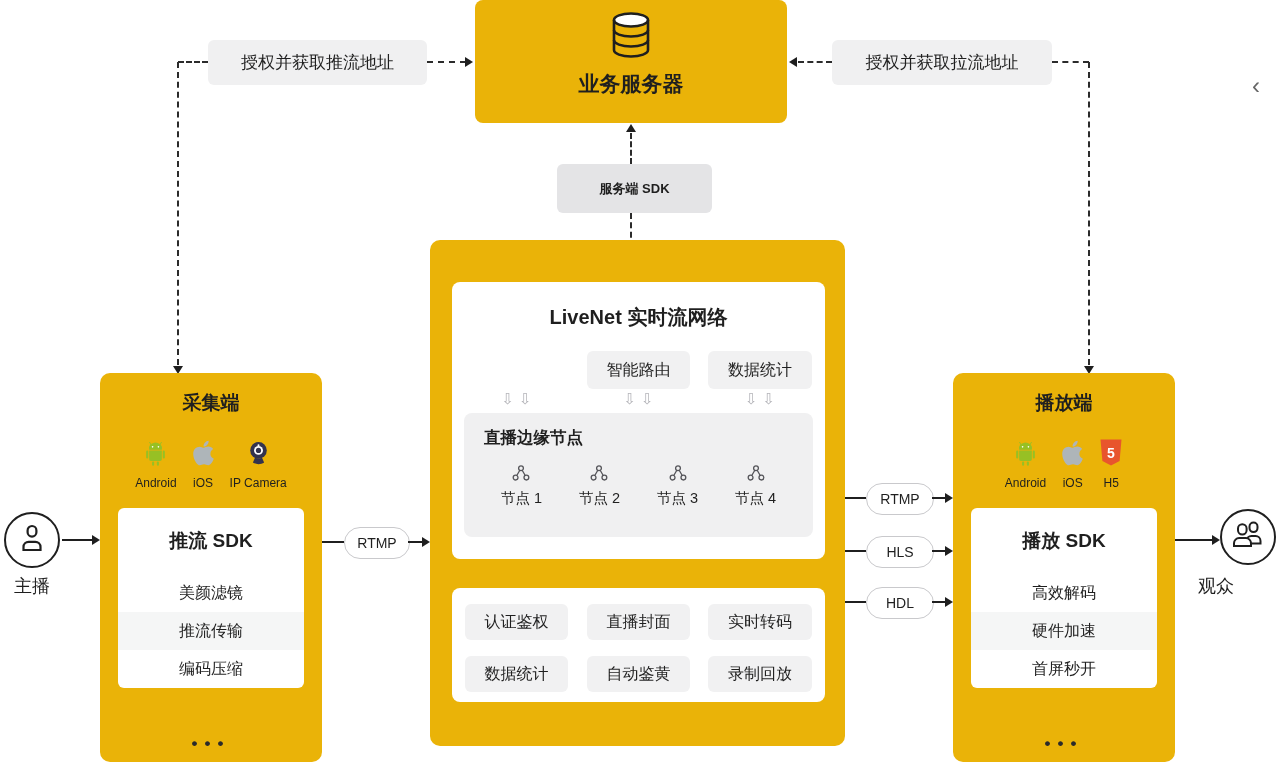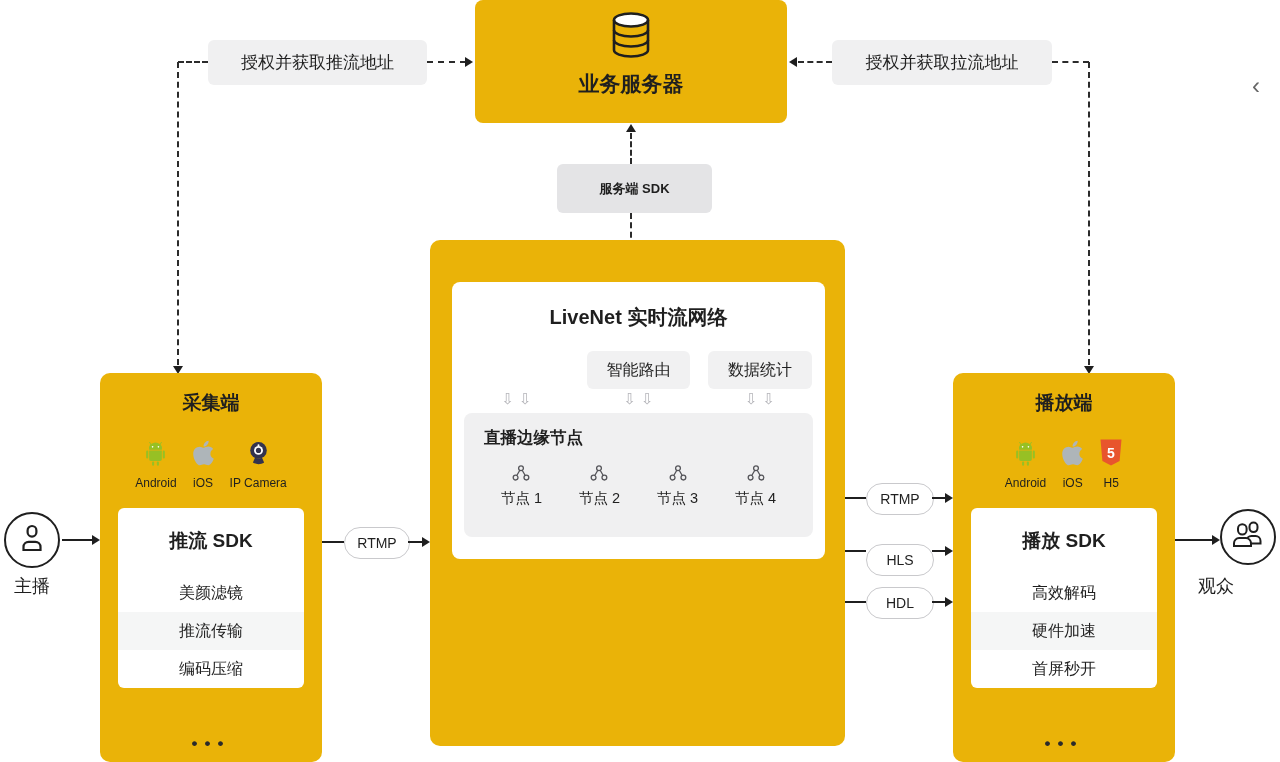--- a/index.html
+++ b/index.html
@@ -133,20 +133,40 @@
                   <circle cx="3.6" cy="12.6" r="2.4"></circle>
                   <circle cx="14.4" cy="12.6" r="2.4"></circle>
                   <path d="M7.8 5.3L4.8 10.5M10.2 5.3l3 5.2"></path>
                 </svg></span>
             <span class="node-label">节点 4</span>
           </div>
         </div>
       </div>
     </div>
 
+    <div class="card" style="left:22px;top:348px;width:373px;height:114px;">
+      <div class="gbox" style="left:13px;top:16px;width:103px;height:36px;">
+          <span>认证鉴权</span>
+        </div>
+      <div class="gbox" style="left:135px;top:16px;width:103px;height:36px;">
+          <span>直播封面</span>
+        </div>
+      <div class="gbox" style="left:256px;top:16px;width:104px;height:36px;">
+          <span>实时转码</span>
+        </div>
+      <div class="gbox" style="left:13px;top:68px;width:103px;height:36px;">
+          <span>数据统计</span>
+        </div>
+      <div class="gbox" style="left:135px;top:68px;width:103px;height:36px;">
+          <span>自动鉴黄</span>
+        </div>
+      <div class="gbox" style="left:256px;top:68px;width:104px;height:36px;">
+          <span>录制回放</span>
+        </div>
+    </div>
   </div>
 
   <div class="panel" style="left:100px;top:373px;width:222px;height:389px;">
     <div class="side-title" style="top:17px;">采集端</div>
     <div class="plat-row" style="top:66px;">
       <div class="plat">
         <span><svg width="27" height="27" viewBox="0 0 24 26" fill="#97C024">
               <path d="M16.9 4.2l1.2-1.8a.4.4 0 0 0-.66-.44L16.2 3.8a7.3 7.3 0 0 0-8.4 0L6.56 1.96a.4.4 0 0 0-.66.44l1.2 1.8A6.1 6.1 0 0 0 5.9 9.3h12.2a6.1 6.1 0 0 0-1.2-5.1z"></path>
               <circle cx="9.2" cy="6.6" r=".8" fill="#fff"></circle>
               <circle cx="14.8" cy="6.6" r=".8" fill="#fff"></circle>
@@ -253,21 +273,21 @@
   <div class="ah ah-r" style="left:422px;top:537px;"></div>
 
   <div class="sline" style="left:845px;top:497px;width:21px;"></div>
   <div class="pill" style="left:866px;top:483px;width:66px;height:30px;">
     <span>RTMP</span>
   </div>
   <div class="sline" style="left:932px;top:497px;width:14px;"></div>
   <div class="ah ah-r" style="left:945px;top:493px;"></div>
 
   <div class="sline" style="left:845px;top:550px;width:21px;"></div>
-  <div class="pill" style="left:866px;top:536px;width:66px;height:30px;margin-top:8px;">
+  <div class="pill" style="left:866px;top:536px;width:66px;height:30px;">
     <span>HLS</span>
   </div>
   <div class="sline" style="left:932px;top:550px;width:14px;"></div>
   <div class="ah ah-r" style="left:945px;top:546px;"></div>
 
   <div class="sline" style="left:845px;top:601px;width:21px;"></div>
   <div class="pill" style="left:866px;top:587px;width:66px;height:30px;">
     <span>HDL</span>
   </div>
   <div class="sline" style="left:932px;top:601px;width:14px;"></div>

